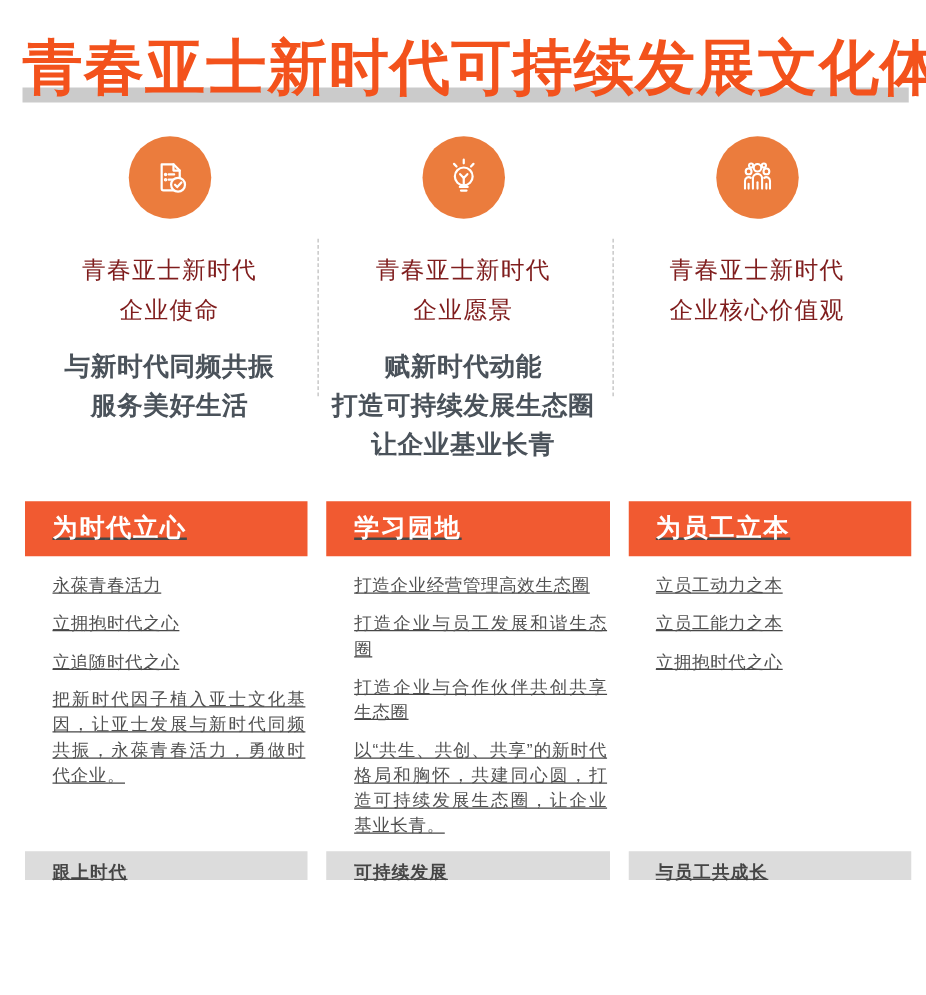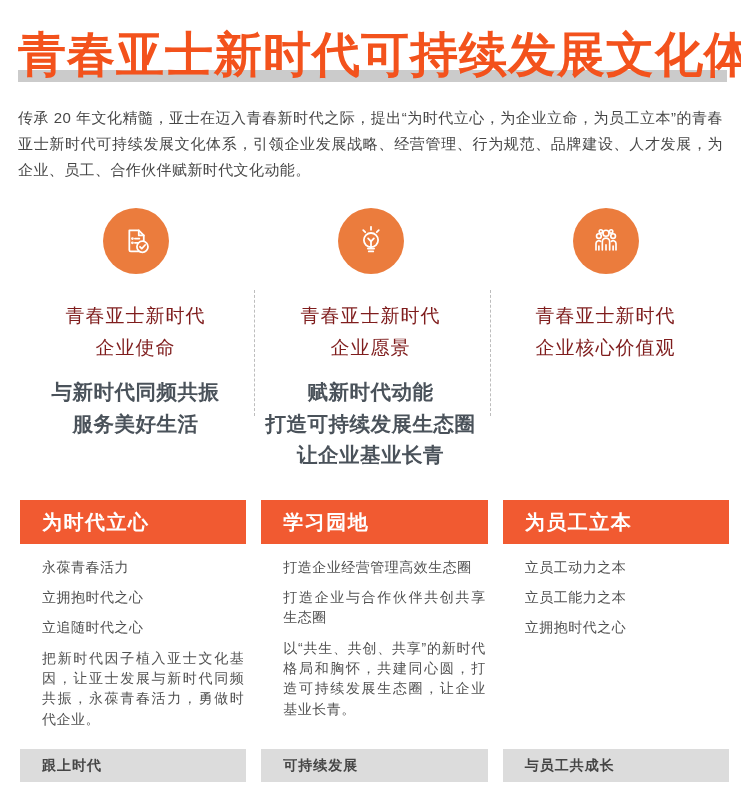--- a/index.html
+++ b/index.html
@@ -83,59 +83,59 @@
   .pillar-divider.d1 { left:254px; }
   .pillar-divider.d2 { left:490px; }
 
   
   .matrix {
     margin:30px 12px 0 20px;
     height:282px;
     display:grid;
     grid-template-columns:1fr 1fr 1fr;
     gap:0 15px;
+    text-decoration:underline;
   }
   .matrix-col { display:flex; flex-direction:column; }
   .matrix-header {
     height:44px; line-height:44px;
     background:#f15a31;
     color:#ffffff;
     font-size:20px; font-weight:bold;
     letter-spacing:1.5px;
     padding:0 22px;
   }
   .matrix-items { padding:13px 0 0 22px; }
   .matrix-items p {
     font-size:14px; line-height:1.45;
     letter-spacing:.5px;
     color:#515151;
     margin:0 2px 10px 0;
     text-align:justify;
   }
   .matrix-footer {
     margin-top:auto;
-    height:33px; line-height:33px;
+    height:23px; line-height:33px;
     background:#dcdcdc;
     color:#454545;
     font-size:14px; font-weight:bold;
     letter-spacing:1px;
     padding:0 22px;
   }
 </style>
 </head>
 <body>
 
 <div class="page">
 
   <div class="title-wrap">
     <div class="title-shadow"></div>
     <h1 class="page-title">青春亚士新时代可持续发展文化体系</h1>
   </div>
 
-  <p class="intro">传承 20 年文化精髓，亚士在迈入青春新时代之际，提出“为时代立心，为企业立命，为员工立本”的青春亚士新时代可持续发展文化体系，引领企业发展战略、经营管理、行为规范、品牌建设、人才发展，为企业、员工、合作伙伴赋新时代文化动能。</p>
 
   <section class="pillars">
     <div class="pillar-divider d1"></div>
     <div class="pillar-divider d2"></div>
 
     <div class="pillar">
       <div class="pillar-icon">
         <svg viewBox="0 0 36 36" fill="none" stroke="#ffffff" stroke-width="1.6" stroke-linecap="round" stroke-linejoin="round">
           <path d="M12 8.5 h8.5 l4.5 4.5 v13 a1.3 1.3 0 0 1 -1.3 1.3 h-10.4 a1.3 1.3 0 0 1 -1.3 -1.3 z"></path>
           <path d="M20.5 8.5 v4.5 h4.5"></path>
@@ -204,20 +204,21 @@
         <p>立追随时代之心</p>
         <p>把新时代因子植入亚士文化基因，让亚士发展与新时代同频共振，永葆青春活力，勇做时代企业。</p>
       </div>
       <div class="matrix-footer">跟上时代</div>
     </div>
 
     <div class="matrix-col">
       <div class="matrix-header">学习园地</div>
       <div class="matrix-items">
         <p>打造企业经营管理高效生态圈</p>
+        <p>打造企业与员工发展和谐生态圈</p>
         <p>打造企业与合作伙伴共创共享生态圈</p>
         <p>以“共生、共创、共享”的新时代格局和胸怀，共建同心圆，打造可持续发展生态圈，让企业基业长青。</p>
       </div>
       <div class="matrix-footer">可持续发展</div>
     </div>
 
     <div class="matrix-col">
       <div class="matrix-header">为员工立本</div>
       <div class="matrix-items">
         <p>立员工动力之本</p>

